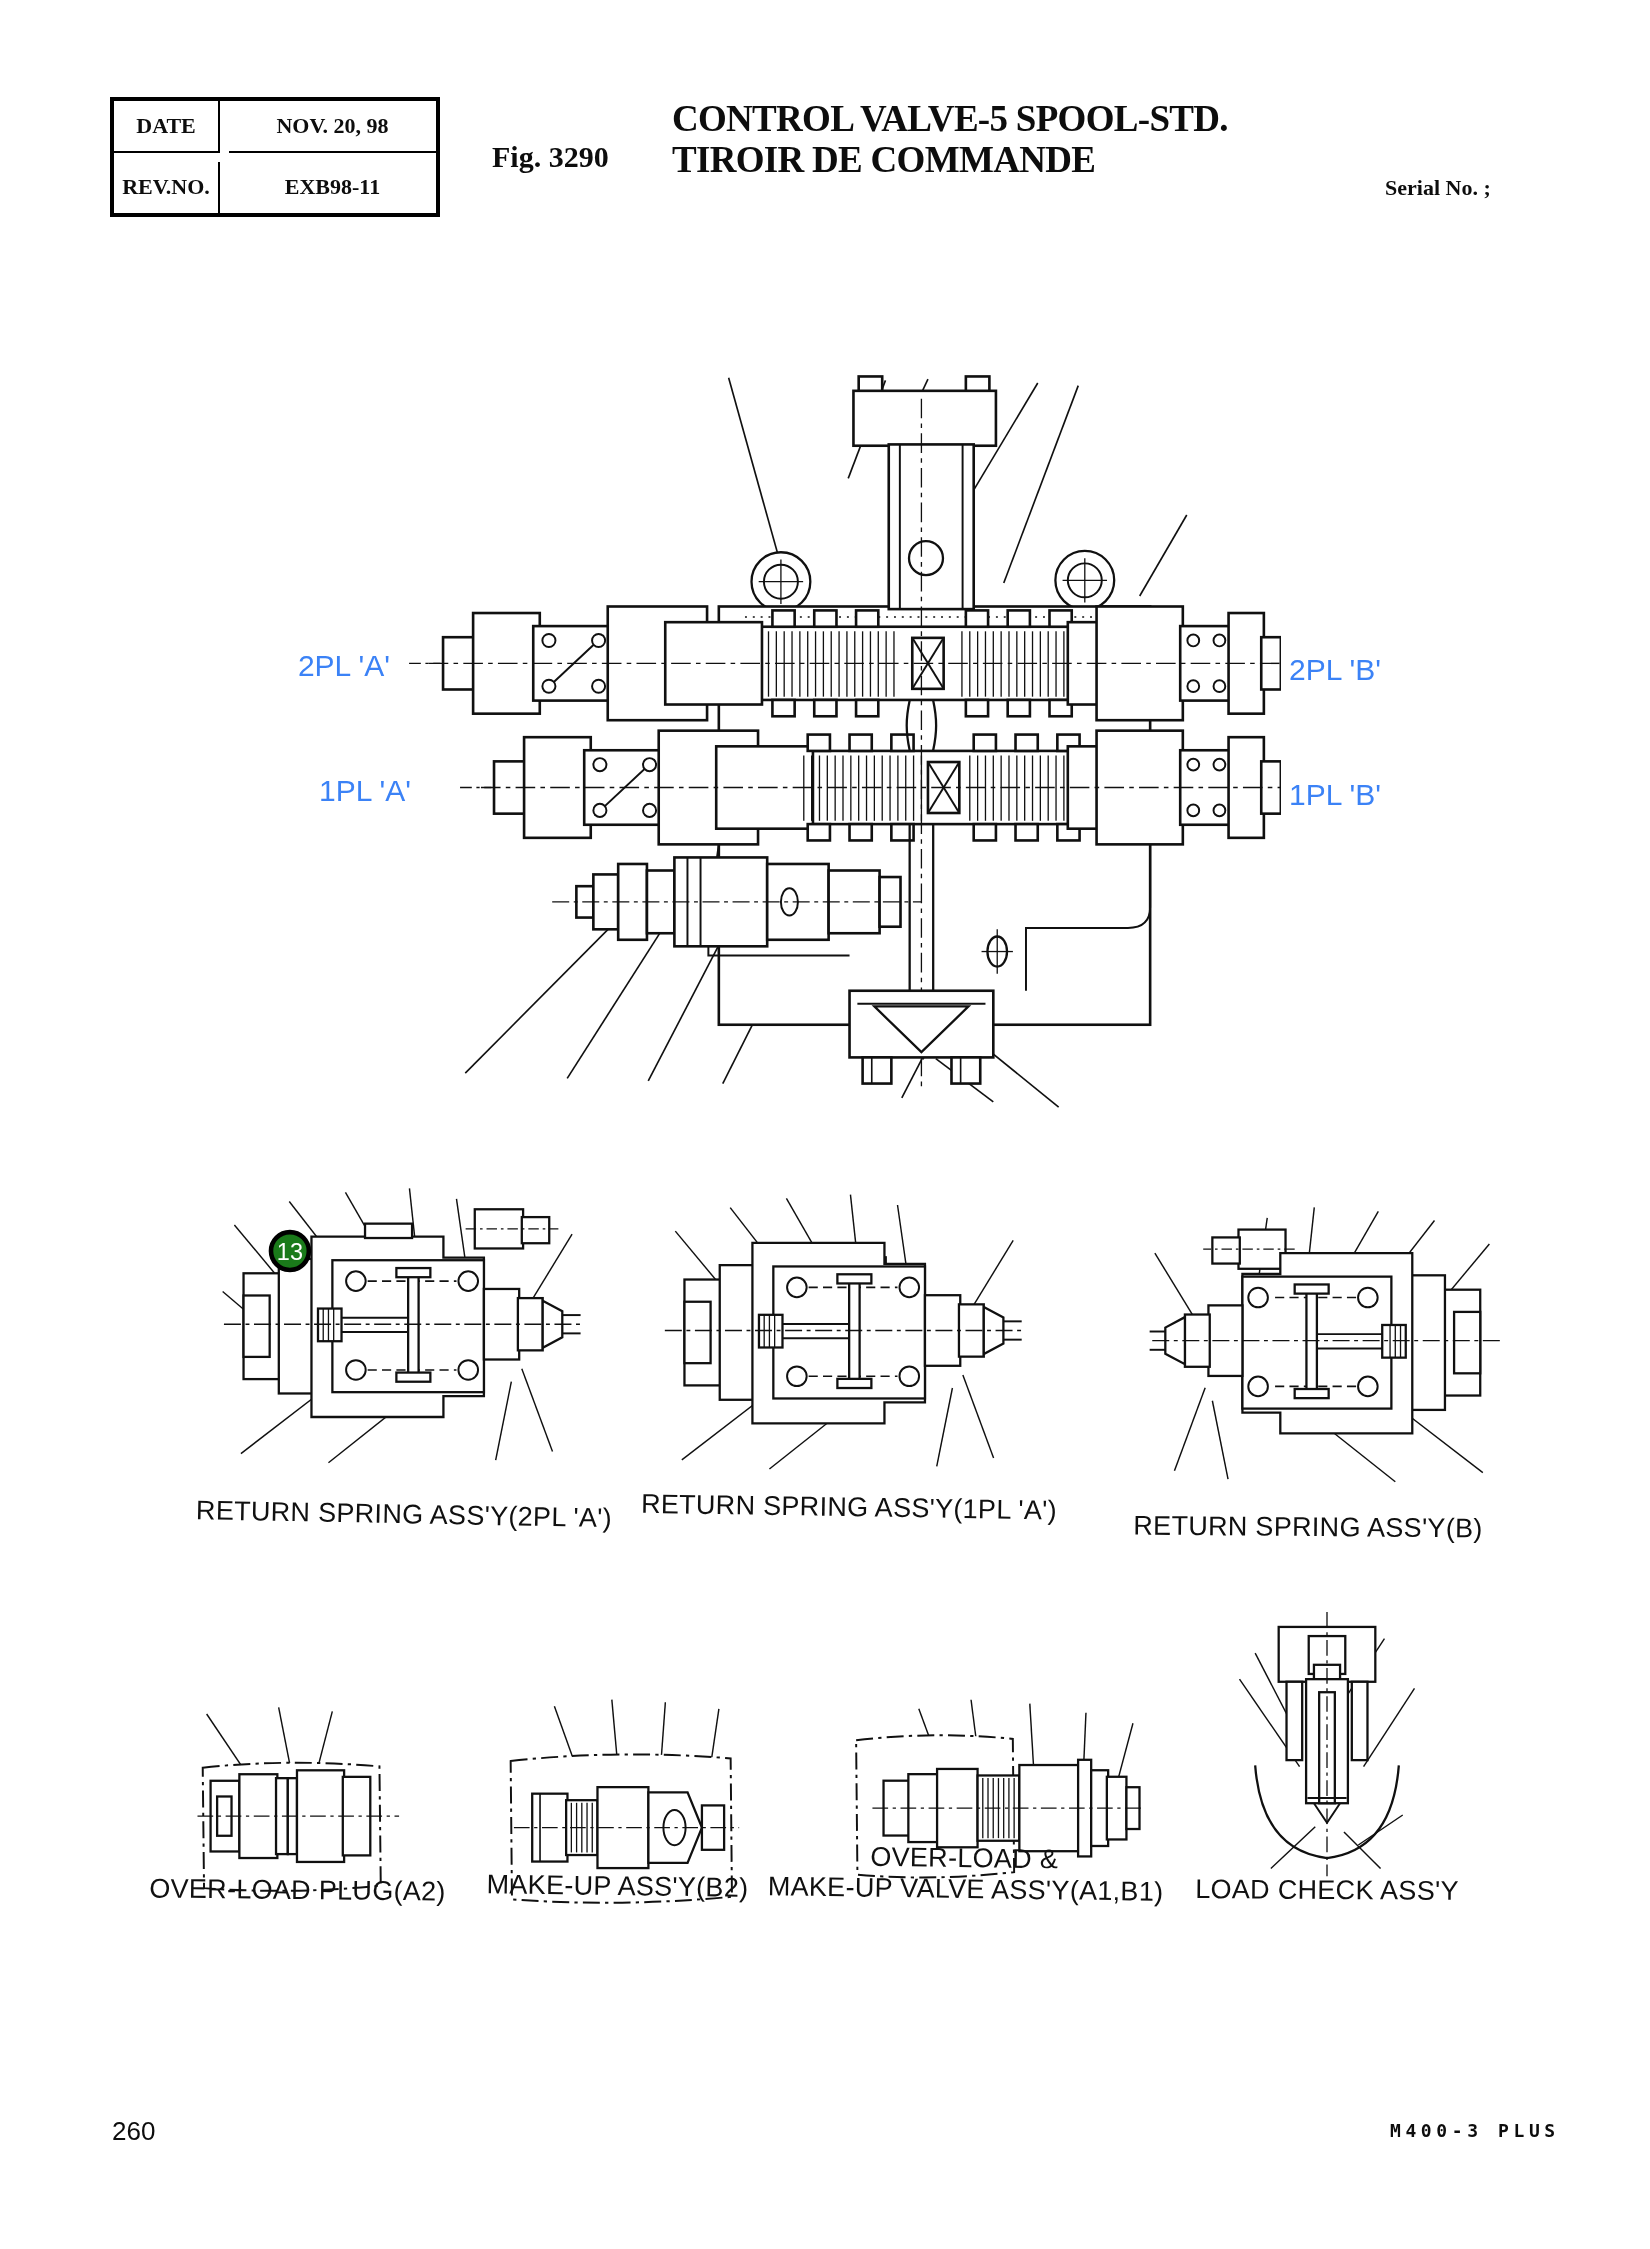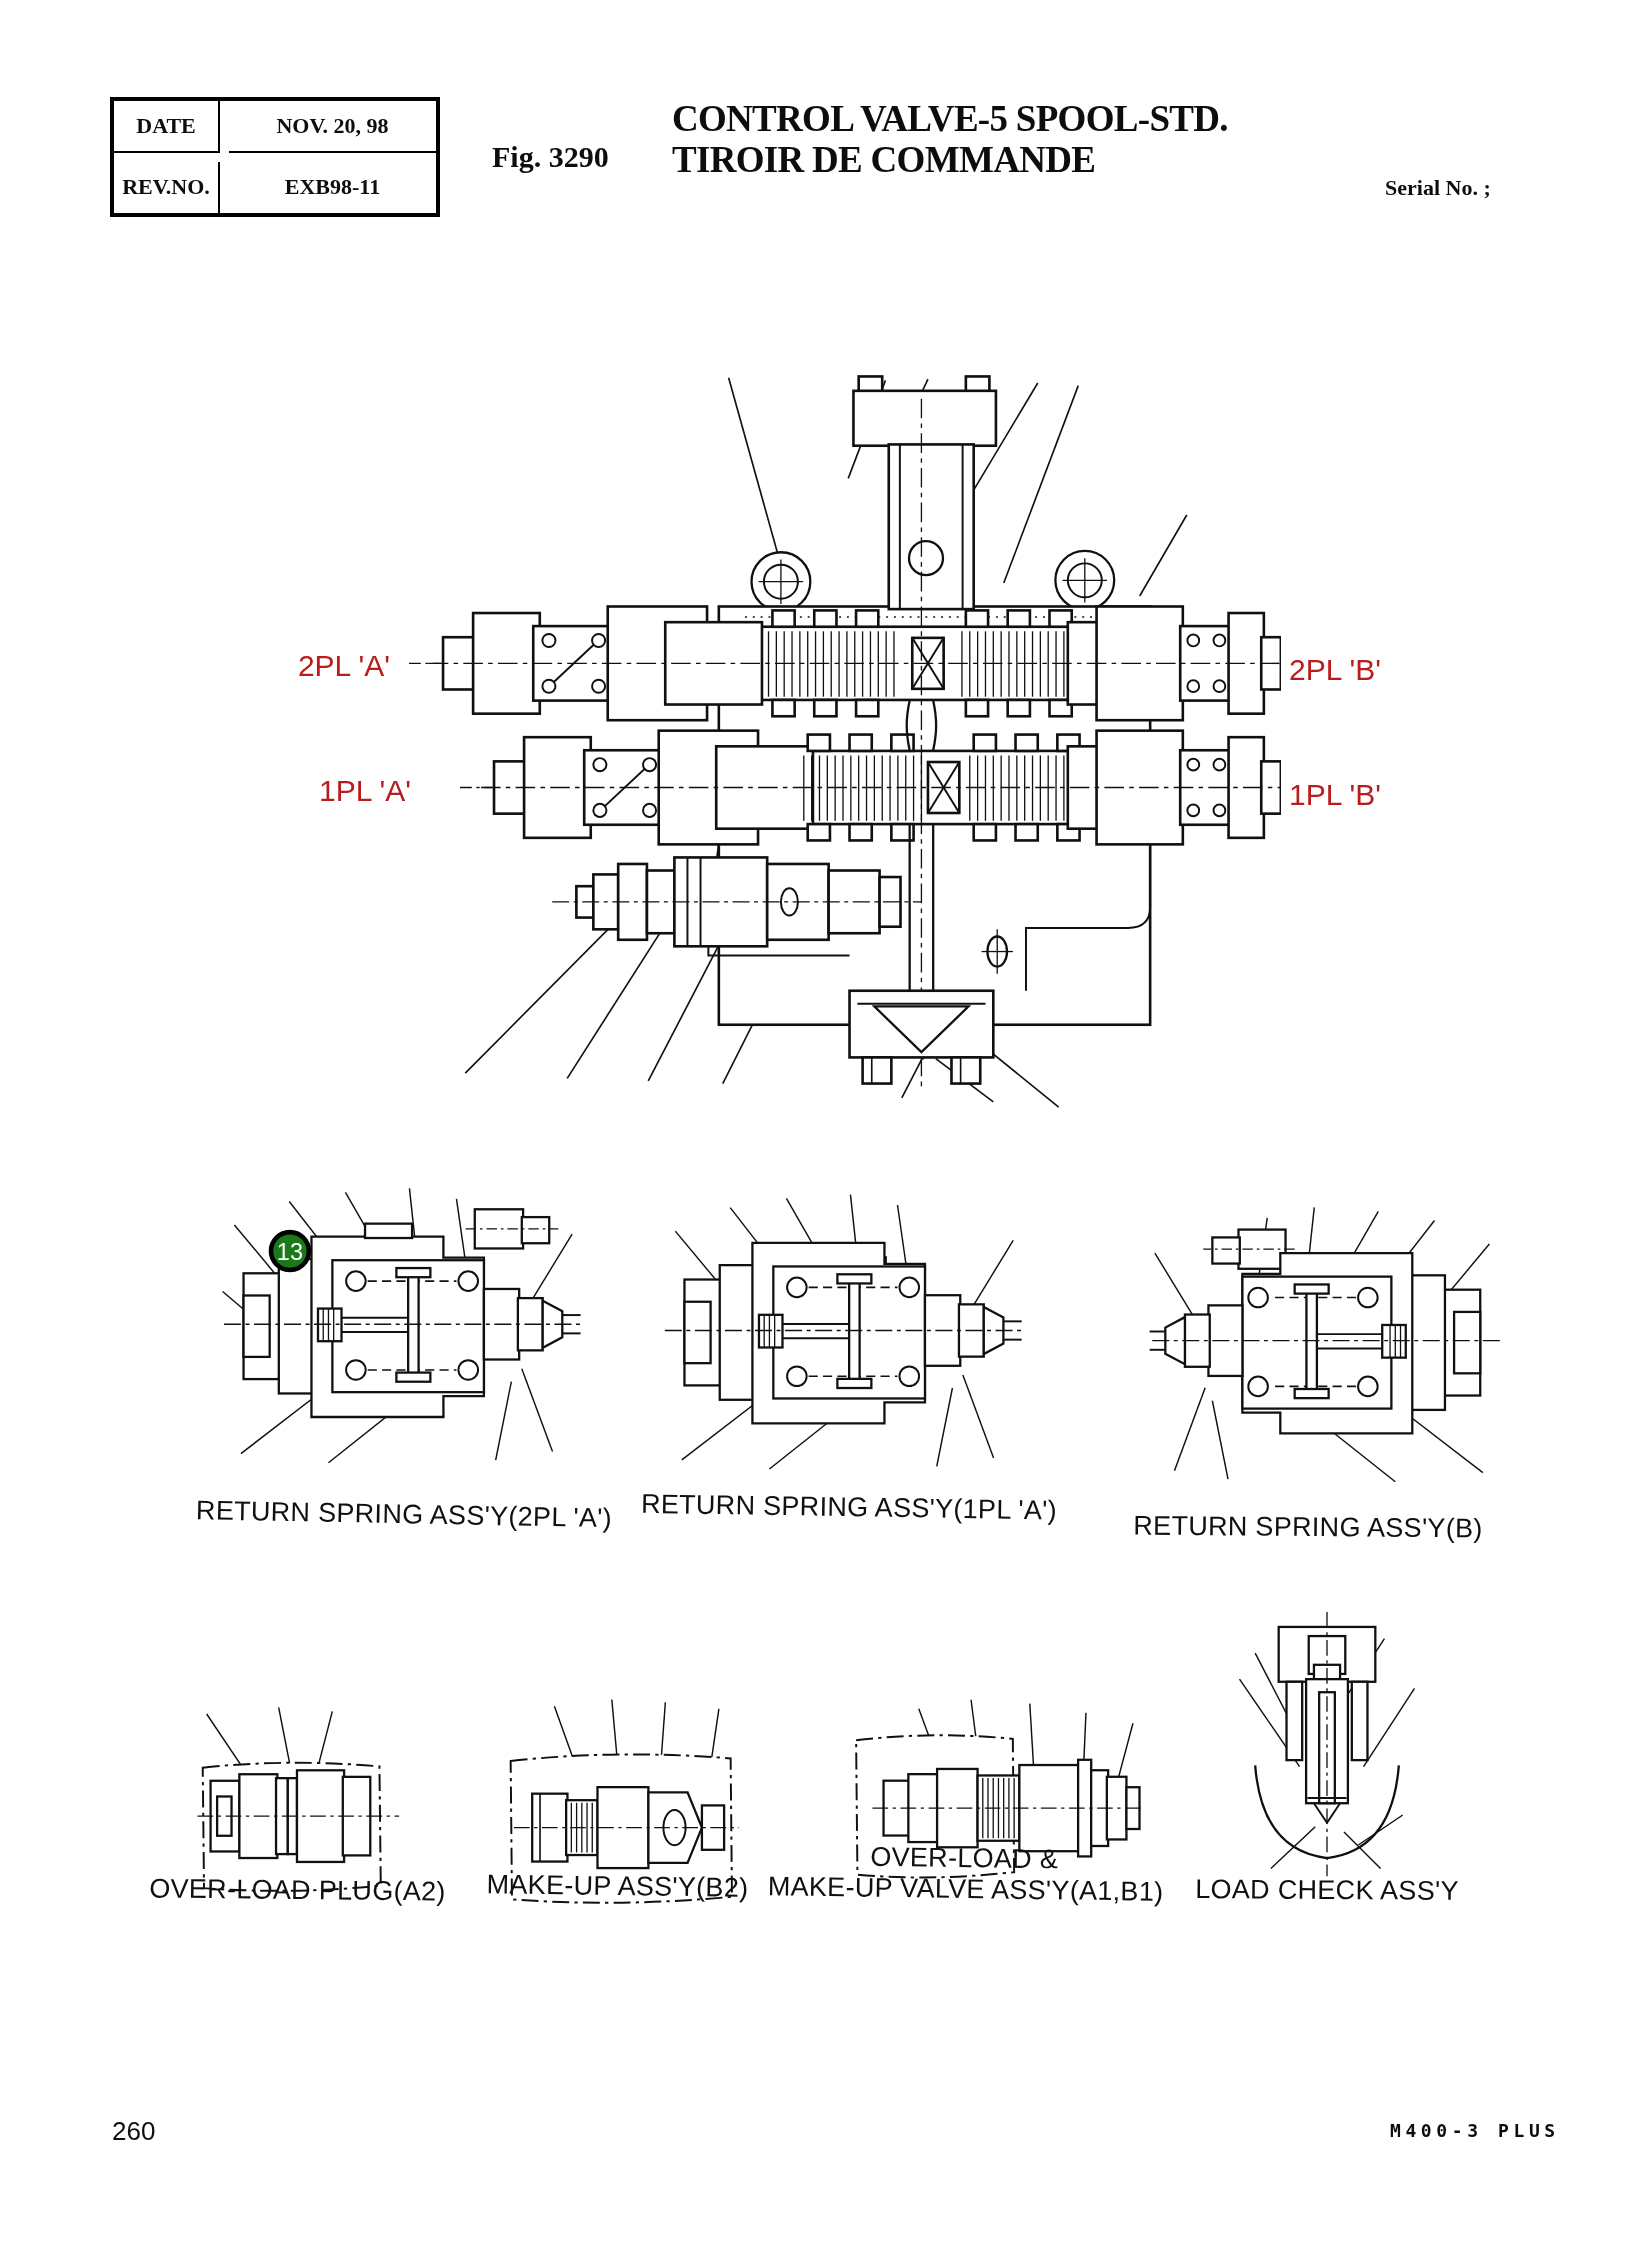--- a/index.html
+++ b/index.html
@@ -7,21 +7,21 @@
   .abs{position:absolute;}
   
   .info-table{left:110px;top:97px;width:322px;height:112px;border:4.6px solid #000;display:grid;grid-template-columns:106px 1fr;grid-template-rows:1fr 1fr;gap:9px;}
   .info-cell{display:flex;align-items:center;justify-content:center;font-family:"Liberation Serif",serif;font-weight:bold;font-size:22px;border-right:2px solid #000;border-bottom:2px solid #000;}
   .info-cell.last-col{border-right:none;}
   .info-cell.last-row{border-bottom:none;}
   .fig-label{left:492px;top:118px;font-family:"Liberation Serif",serif;font-weight:bold;font-size:30px;margin-top:22px;}
   .doc-title{left:672px;top:98px;font-family:"Liberation Serif",serif;font-weight:bold;font-size:37px;line-height:41px;letter-spacing:-0.7px;}
   .serial{left:1385px;top:175px;font-family:"Liberation Serif",serif;font-weight:bold;font-size:22px;}
   
-  .port-label{font-size:30px;color:#b91c1c;white-space:nowrap;}
+  .port-label{font-size:30px;color:#3b82f6;white-space:nowrap;}
   
   .cap{font-size:27px;color:#101010;text-align:center;letter-spacing:0.3px;white-space:nowrap;}
   
   .page-num{left:112px;top:2116px;font-size:26px;}
   .model{left:1390px;top:2120px;font-family:"DejaVu Sans Mono",monospace;font-weight:bold;font-size:18px;letter-spacing:4.6px;white-space:nowrap;}
   svg{display:block;}
   .ink{stroke:#101010;}
 </style>
 </head>
 <body>

